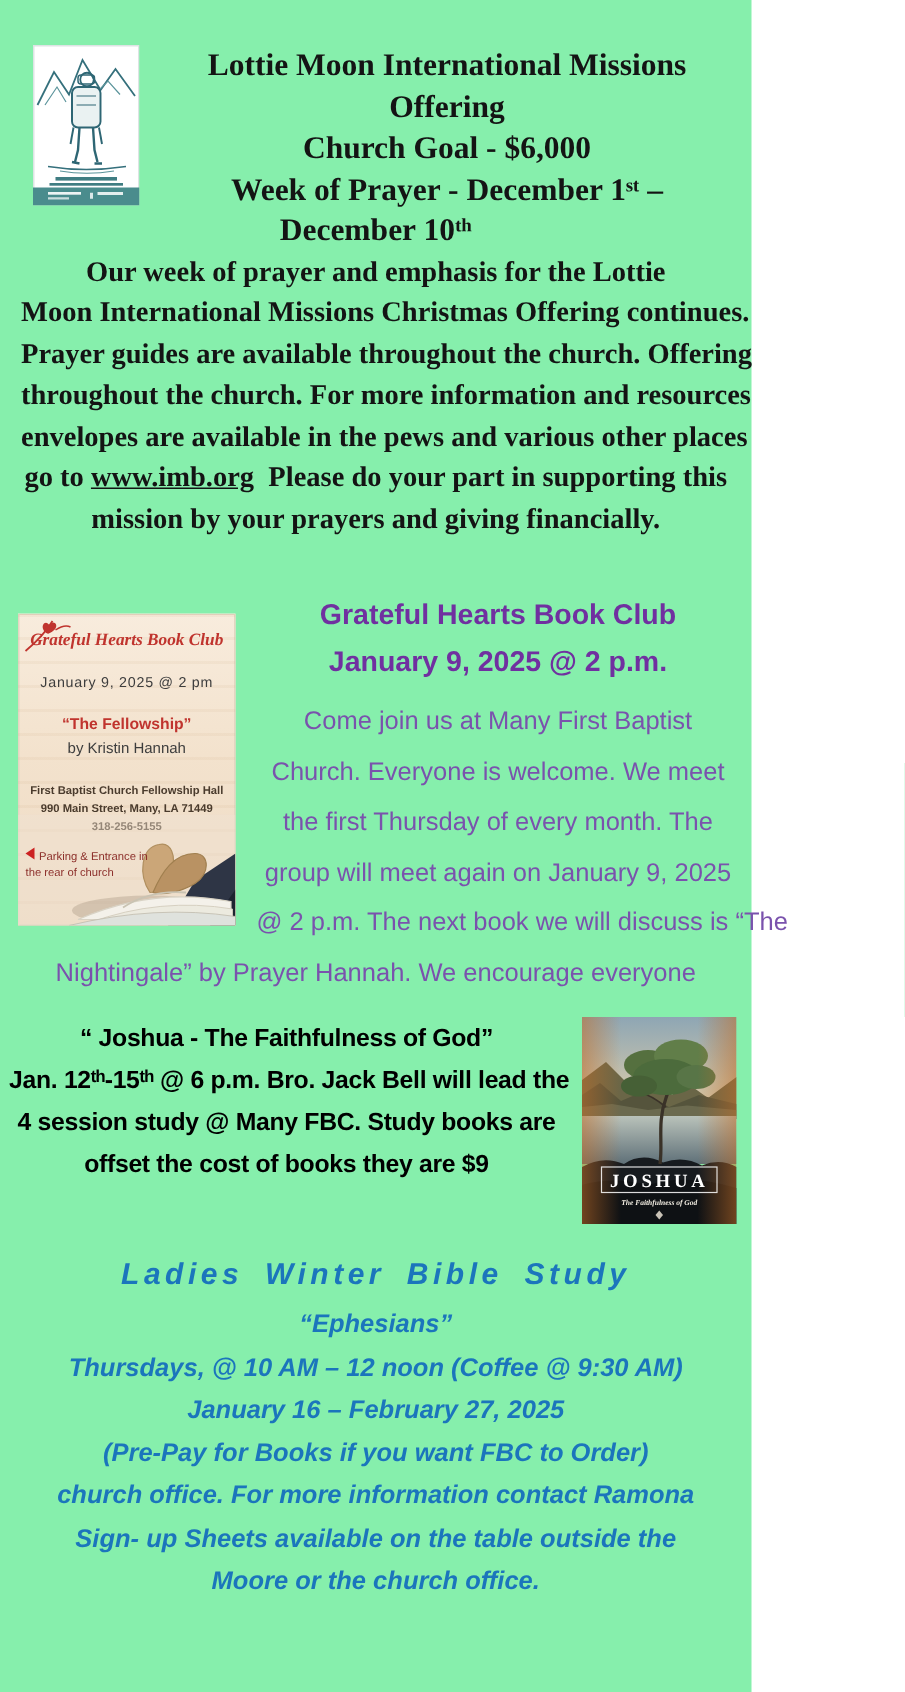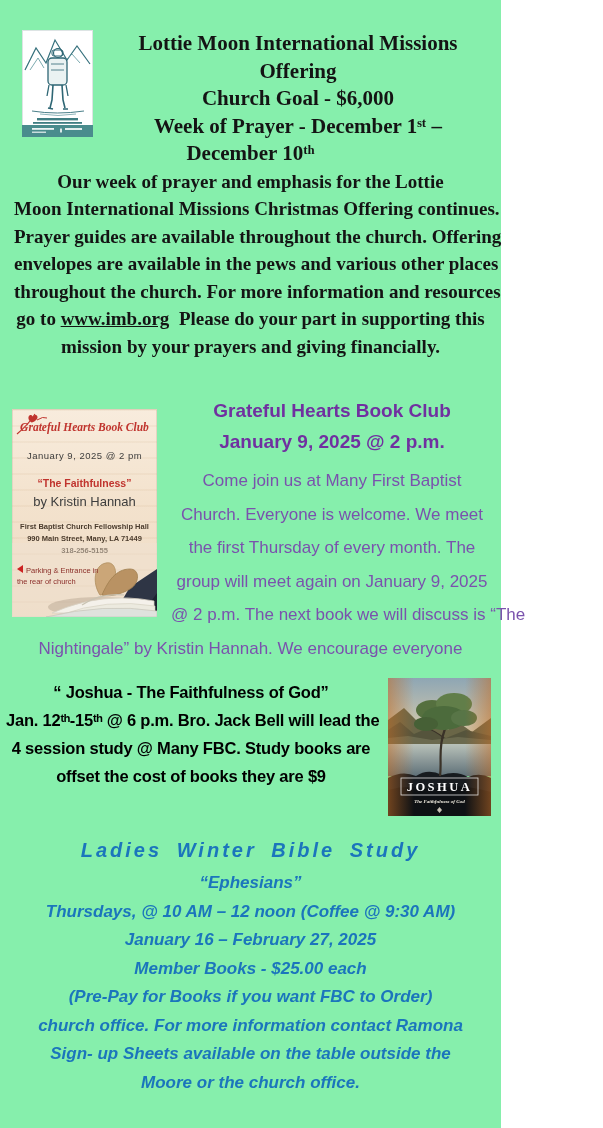--- a/index.html
+++ b/index.html
@@ -27,21 +27,21 @@
     background:repeating-linear-gradient(180deg,rgba(199,162,120,.10) 0 2px,transparent 2px 16px);}
   .flyer-doodle{position:absolute;top:1px;left:3px;}
   .flyer-title{position:absolute;top:12px;left:0;width:100%;text-align:center;
     font-family:"Liberation Serif","DejaVu Serif",serif;font-style:italic;font-weight:bold;
     font-size:11.5px;color:#c0342e;white-space:nowrap;}
   .flyer-date{position:absolute;top:41px;left:0;width:100%;text-align:center;
     font-size:9.5px;letter-spacing:.5px;color:#3d3d3d;}
   .flyer-book{position:absolute;top:68px;left:0;width:100%;text-align:center;
     font-size:10.5px;font-weight:bold;color:#c0342e;}
   .flyer-author{position:absolute;top:85px;left:0;width:100%;text-align:center;
-    font-size:13px;color:#3d3d3d;}
+    font-size:10px;color:#3d3d3d;}
   .flyer-venue{position:absolute;top:112px;left:0;width:100%;text-align:center;
     font-size:7.5px;line-height:12px;color:#4a3b2d;font-weight:bold;}
   .flyer-venue div{white-space:nowrap;}
   .flyer-parking{position:absolute;top:156px;left:5px;width:90px;text-align:left;
     font-size:7.5px;line-height:11px;color:#8c2f2a;font-weight:normal;z-index:2;}
   .flyer-parking .tri{display:inline-block;width:0;height:0;border-top:4px solid transparent;
     border-bottom:4px solid transparent;border-right:6px solid #cc2222;margin-right:3px;}
   .flyer-photo{position:absolute;bottom:0;right:0;z-index:1;}
   .club-heading{font-size:19px;font-weight:bold;color:#7030a0;line-height:31px;}
   .club-date{font-size:19px;font-weight:bold;color:#7030a0;line-height:31px;}
@@ -101,38 +101,38 @@
         <rect x="43" y="98" width="17" height="2" fill="#ffffff" opacity="0.85"></rect>
       </svg>
     </div>
     <div class="l-head">Lottie Moon International Missions Offering</div>
     <div class="l-head">Church Goal - $6,000</div>
     <div class="l-head">Week of Prayer - December 1ˢᵗ – December 10ᵗʰ</div>
     <div class="l-body-lines">
         <div>Our week of prayer and emphasis for the Lottie</div>
         <div>Moon International Missions Christmas Offering continues.</div>
         <div>Prayer guides are available throughout the church. Offering</div>
+        <div>throughout the church. For more information and resources</div>
         <div>envelopes are available in the pews and various other places</div>
-        <div>throughout the church. For more information and resources</div>
       </div>
     <div class="l-linkline"><span>go to </span><span class="link">www.imb.org</span><span>  Please do your part in supporting this</span></div>
     <div class="l-lastline">mission by your prayers and giving financially.</div>
     <div class="clear"></div>
   </section>
 
   <section class="sec-club">
     <div class="club-flyer">
       <svg class="flyer-doodle" width="34" height="26" viewBox="0 0 34 26">
         <path d="M2,24 Q14,14 20,4" fill="none" stroke="#c0342e" stroke-width="1.2"></path>
         <path d="M14,10 c-2,-4 2,-7 4,-3 c2,-4 6,-1 4,2 c-1.6,2.4 -5,3.5 -5,3.5 s-2,-0.5 -3,-2.5 z" fill="#c0342e"></path>
         <path d="M22,10 Q28,6 32,8" fill="none" stroke="#c0342e" stroke-width="1"></path>
       </svg>
       <div class="flyer-title">Grateful Hearts Book Club</div>
       <div class="flyer-date">January 9, 2025 @ 2 pm</div>
-      <div class="flyer-book">“The Faithfulness”</div>
+      <div class="flyer-book">“The Fellowship”</div>
       <div class="flyer-author">by Kristin Hannah</div>
       <div class="flyer-venue">
           <div>First Baptist Church Fellowship Hall</div>
           <div>990 Main Street, Many, LA 71449</div>
           <div>318-256-5155</div>
         </div>
       <div class="flyer-parking"><span class="tri"></span><span>Parking &amp; Entrance in the rear of church</span></div>
       <svg class="flyer-photo" width="145" height="74" viewBox="0 0 145 74">
         <rect x="0" y="0" width="145" height="74" fill="#f0e3d2" opacity="0.45"></rect>
         <path d="M100,74 L145,74 L145,26 L118,44 Z" fill="#2e3545"></path>
@@ -149,21 +149,21 @@
       </svg>
     </div>
     <div class="club-heading">Grateful Hearts Book Club</div>
     <div class="club-date">January 9, 2025 @ 2 p.m.</div>
     <div class="club-body">
         <div>Come join us at Many First Baptist</div>
         <div>Church. Everyone is welcome. We meet</div>
         <div>the first Thursday of every month.  The</div>
         <div>group will meet again on January 9, 2025</div>
         <div>@ 2 p.m. The next book we will discuss is “The</div>
-        <div>Nightingale” by Kristin Hannah.  We encourage everyone</div>
+        <div>Nightingale” by Prayer Hannah.  We encourage everyone</div>
       </div>
     <div class="clear"></div>
   </section>
 
   <section class="sec-jan">
     <div class="joshua-cover">
       <svg viewBox="0 0 103 138">
         <defs>
           <linearGradient id="sky" x1="0" y1="0" x2="0" y2="1">
             <stop offset="0" stop-color="#8ea6b4"></stop>
@@ -217,21 +217,20 @@
       </div>
     <div class="clear"></div>
   </section>
 
   <section class="sec-ladies">
     <div><span class="ladies-heading">Ladies Winter Bible Study</span></div>
     <div class="ladies-lines">
         <div>“Ephesians”</div>
         <div>Thursdays, @ 10 AM – 12 noon (Coffee @ 9:30 AM)</div>
         <div>January 16 – February 27, 2025</div>
-        <div>Member Books - $25.00 each</div>
         <div>(Pre-Pay for Books if you want FBC to Order)</div>
         <div>church office.  For more information contact Ramona</div>
         <div>Sign- up Sheets available on the table outside the</div>
         <div>Moore or the church office.</div>
       </div>
   </section>
 
 </div>
 
 </body></html>

